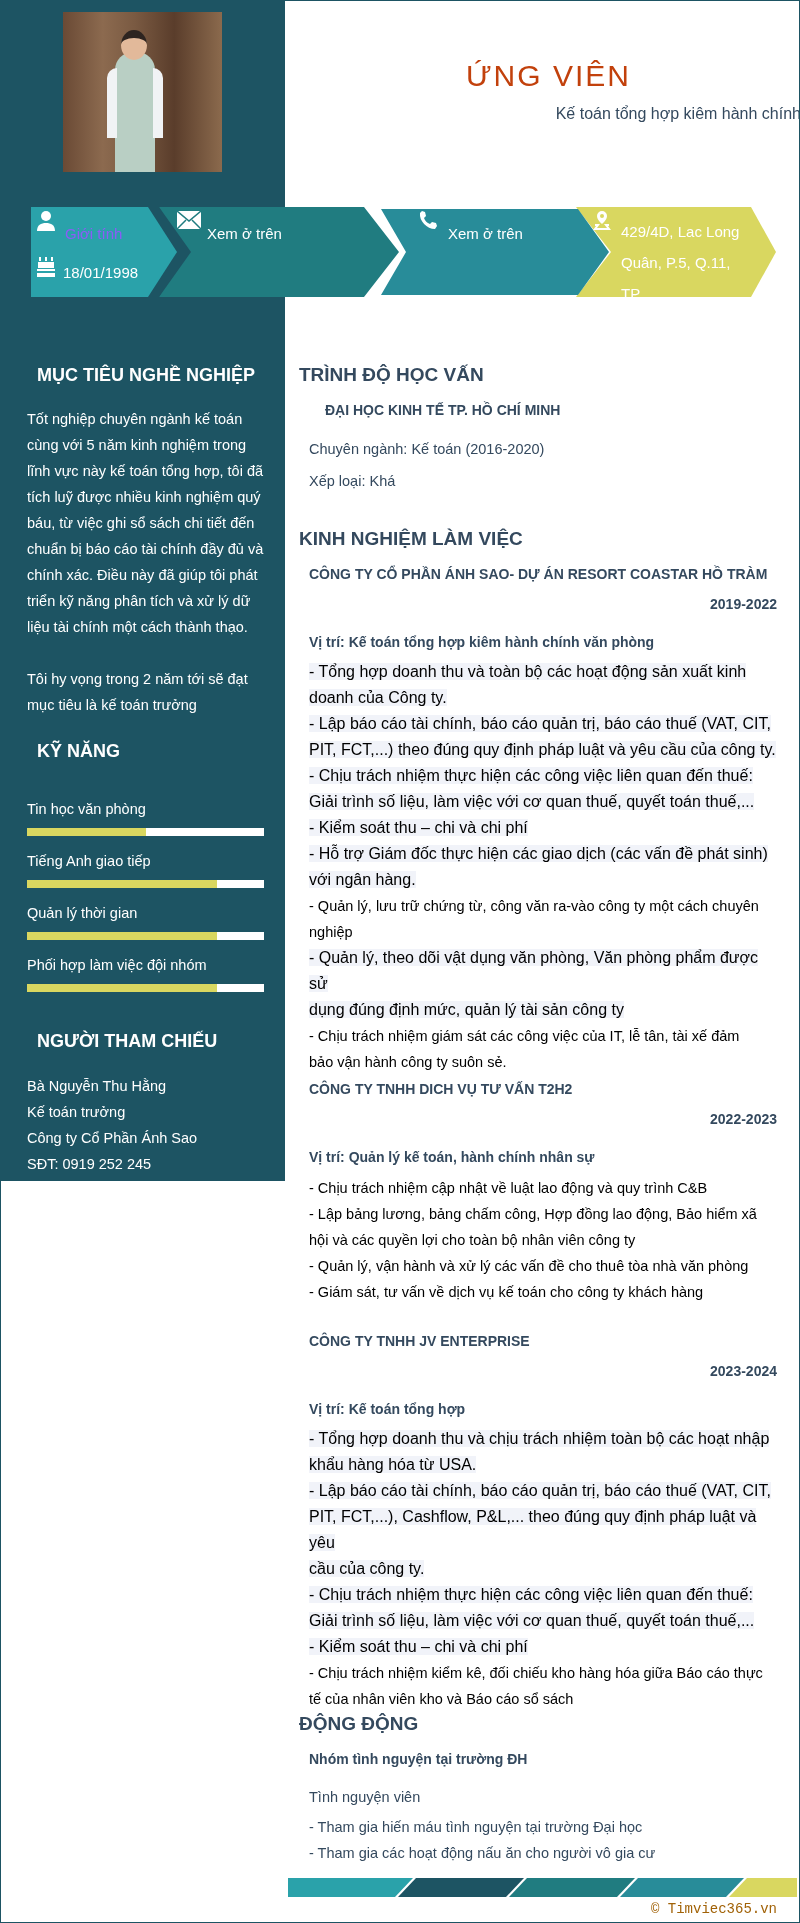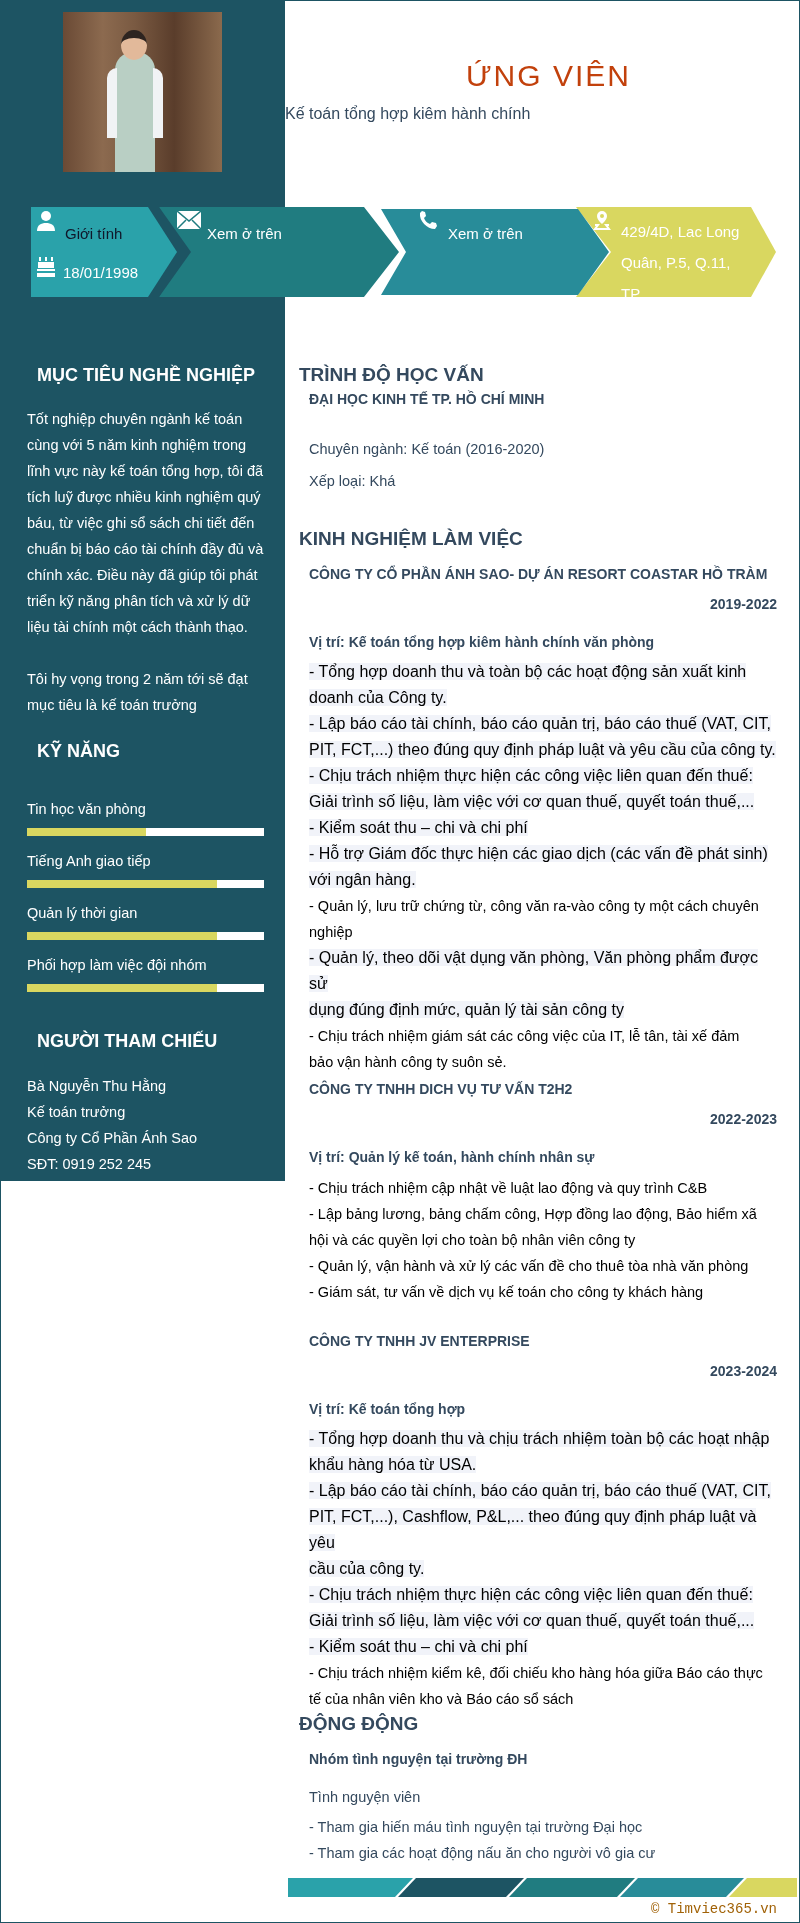--- a/index.html
+++ b/index.html
@@ -10,21 +10,21 @@
   
   .sidebar-bg { position: absolute; left: 0; top: 0; width: 284px; height: 1180px; background: #1d5463; }
   .photo { position: absolute; left: 62px; top: 11px; width: 159px; height: 160px;
     background: linear-gradient(90deg, #6a4a35 0%, #8c6a4f 25%, #7a5a42 45%, #5a3d2b 70%, #8b6a4d 100%); overflow: hidden; }
   .photo .figure { position: absolute; left: 52px; top: 40px; width: 40px; height: 120px; background: #b9cfc4; border-radius: 18px 18px 0 0; }
   .photo .figure-cardigan { position: absolute; left: 44px; top: 56px; width: 56px; height: 70px; border-left: 10px solid #f1f3f5; border-right: 10px solid #f1f3f5; border-radius: 10px 10px 0 0; }
   .photo .head { position: absolute; left: 58px; top: 18px; width: 26px; height: 30px; background: #e2b99a; border-radius: 50%; border-top: 8px solid #2d2420; }
 
   
   .header-title { position: absolute; left: 284px; width: 527px; top: 58px; text-align: center; font-size: 30px; letter-spacing: 2px; color: #c2410c; font-weight: 400; }
-  .header-subtitle { position: absolute; left: 284px; width: 516px; top: 104px; text-align: left; font-size: 16px; color: #34495e; }
+  .header-subtitle { position: absolute; left: 284px; width: 516px; top: 104px; text-align: right; font-size: 16px; color: #34495e; }
 
   
   .strip { position: absolute; left: 30px; top: 206px; width: 745px; height: 90px; }
   .arrow { position: absolute; top: 0; height: 90px; }
   .arrow svg { position: absolute; left: 0; top: 0; }
   .arrow .txt { position: absolute; color: #fff; font-size: 15px; line-height: 31px; }
   .ico { position: absolute; color: #fff; font-size: 18px; line-height: 18px; }
 
   
   .l-head { position: absolute; left: 36px; color: #fff; font-weight: 700; font-size: 18px; }
@@ -113,21 +113,21 @@
       <svg width="160" height="90">
           <polygon points="0,0 128,0 160,45 128,90 0,90" fill="#1d5463"></polygon>
           <polygon points="0,0 117,0 146,45 117,90 0,90" fill="#2aa2aa"></polygon>
         </svg>
       <span class="ico" style="left:6px;top:4px;">
         <svg width="18" height="20" viewBox="0 0 18 20">
             <circle cx="9" cy="5" r="5" fill="#fff"></circle>
             <path d="M0 20c0-6 4-8 9-8s9 2 9 8z" fill="#fff"></path>
           </svg>
       </span>
-      <div class="txt" style="left:34px;top:11px;color:#0f172a;">Giới tính</div>
+      <div class="txt" style="left:34px;top:11px;color:#8b5cf6;">Giới tính</div>
       <span class="ico" style="left:6px;top:50px;">
         <svg width="18" height="20" viewBox="0 0 18 20">
             <path d="M3 0v4M9 0v4M15 0v4" stroke="#fff" stroke-width="2"></path>
             <rect x="1" y="5" width="16" height="6" fill="#fff"></rect>
             <rect x="0" y="12" width="18" height="2" fill="#fff"></rect>
             <rect x="0" y="16" width="18" height="4" fill="#fff"></rect>
           </svg>
       </span>
       <div class="txt" style="left:32px;top:50px;">18/01/1998</div>
     </div>
@@ -173,21 +173,21 @@
 
   <div class="l-head" style="top:1030px;">NGƯỜI THAM CHIẾU</div>
   <div class="l-text" style="top:1072px;">
     <div>Bà Nguyễn Thu Hằng</div>
     <div>Kế toán trưởng</div>
     <div>Công ty Cổ Phần Ánh Sao</div>
     <div>SĐT: 0919 252 245</div>
   </div>
 
   <div class="r-head" style="top:363px;">TRÌNH ĐỘ HỌC VẤN</div>
-  <div class="r-bold" style="top:390px;">ĐẠI HỌC KINH TẾ TP. HỒ CHÍ MINH</div>
+  <div class="r-bold" style="top:401px;margin-left:16px;">ĐẠI HỌC KINH TẾ TP. HỒ CHÍ MINH</div>
   <div class="r-text" style="top:435px;">Chuyên ngành: Kế toán (2016-2020)</div>
   <div class="r-text" style="top:467px;">Xếp loại: Khá</div>
 
   <div class="r-head" style="top:527px;">KINH NGHIỆM LÀM VIỆC</div>
 
   <div class="r-bold" style="top:565px;">CÔNG TY CỔ PHẦN ÁNH SAO- DỰ ÁN RESORT COASTAR HỒ TRÀM</div>
   <div class="r-year" style="top:595px;">2019-2022</div>
   <div class="r-bold" style="top:633px;">Vị trí: Kế toán tổng hợp kiêm hành chính văn phòng</div>
   <div class="r-list" style="top:658px;">
     <div class="li hl"><span>- Tổng hợp doanh thu và toàn bộ các hoạt động sản xuất kinh</span></div>

